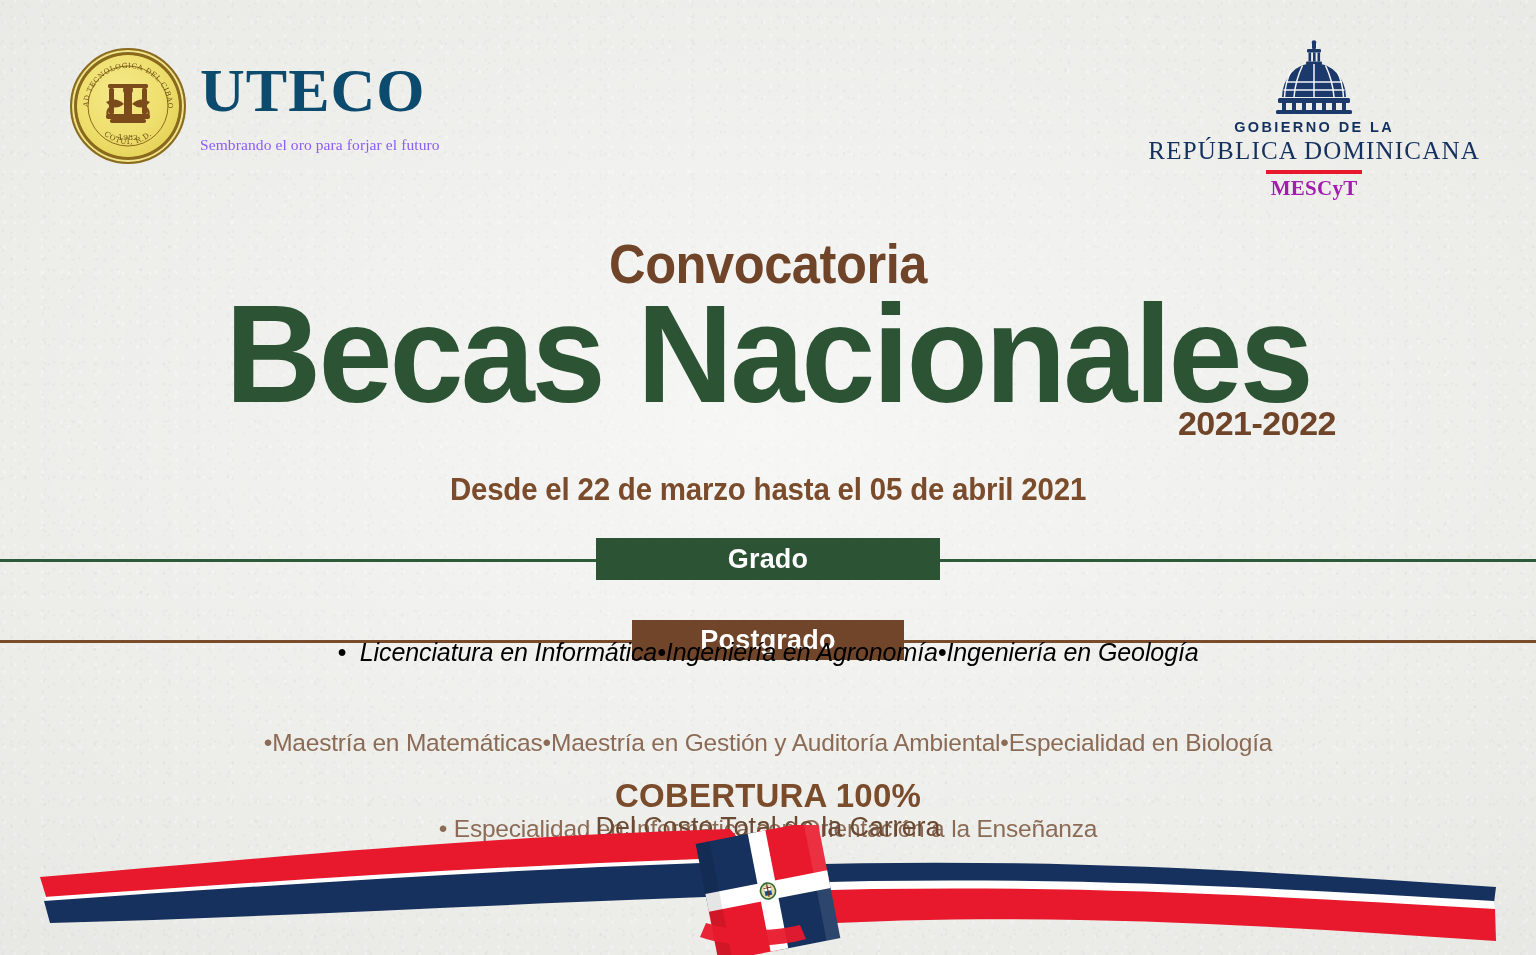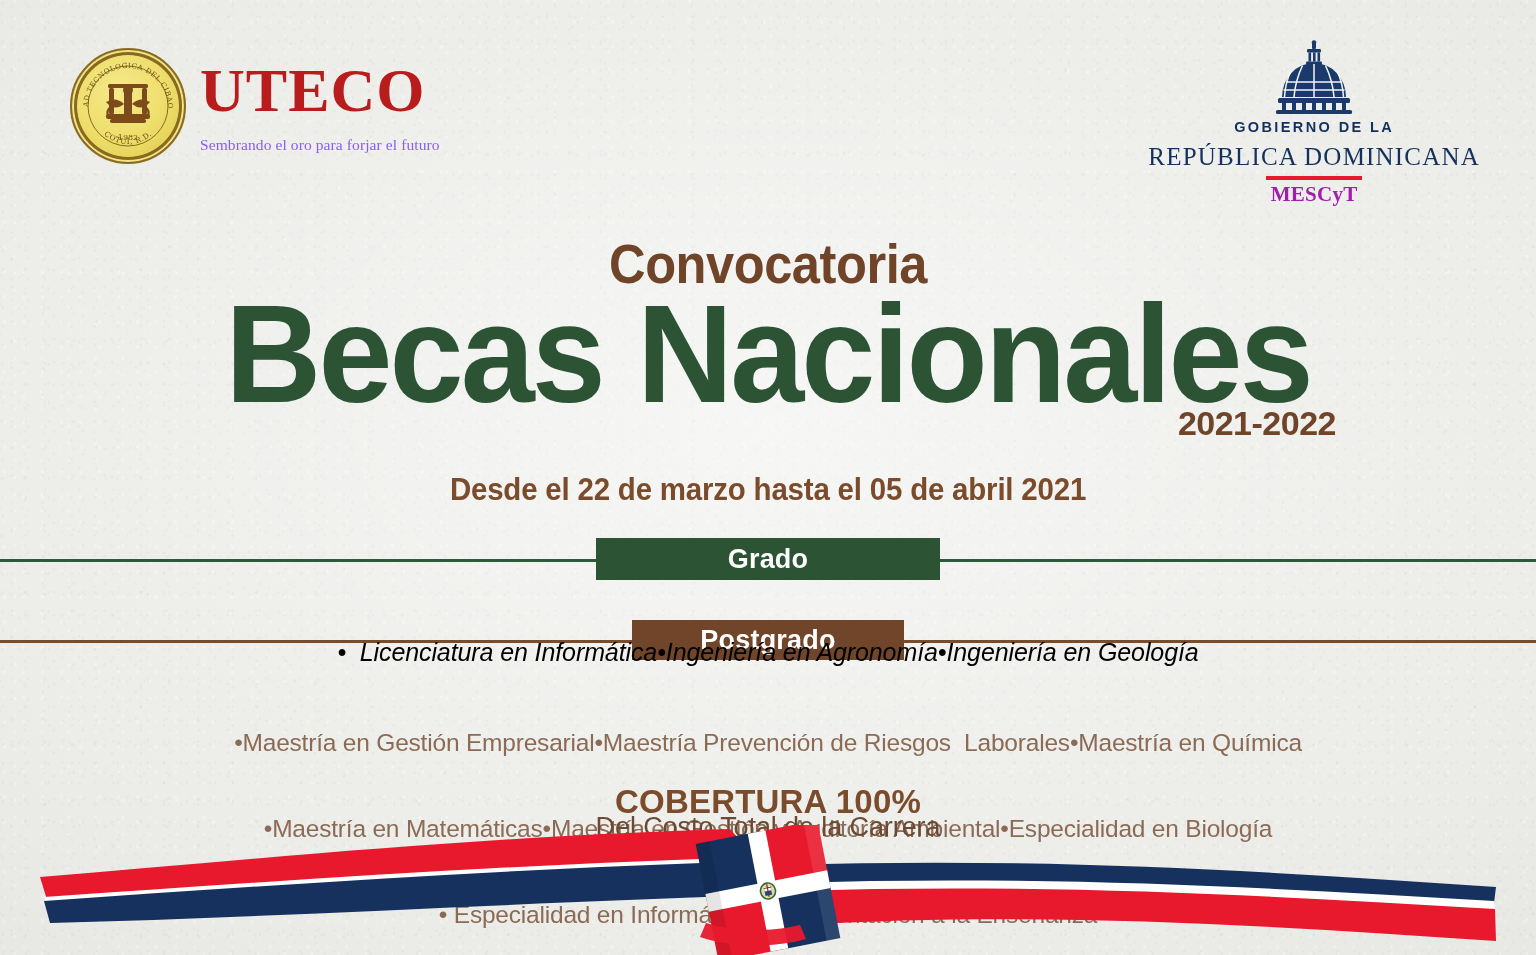--- a/index.html
+++ b/index.html
@@ -52,42 +52,42 @@
     border:2.5px solid #8a6a1d;
     box-shadow:inset 0 0 0 2px #efe48c, inset 0 0 0 5px #8a6a1d;
     display:flex;align-items:center;justify-content:center;
     overflow:hidden;
   }
   .seal svg{display:block;}
   .uteco-text{display:flex;flex-direction:column;line-height:1;}
   .uteco-word{
     font-family:"Liberation Serif", serif;
     font-weight:bold;font-size:62px;letter-spacing:1px;
-    color:#b91c1c;
+    color:#0c4a6e;
   }
   .uteco-tag{
     font-family:"Liberation Serif", serif;
     font-size:15.5px;color:#8b5cf6;margin-top:16px;letter-spacing:.1px;
   }
 
   .gob-block{
     position:absolute;right:56px;top:40px;
     display:flex;flex-direction:column;align-items:center;
     z-index:4;
   }
   .dome{display:block;}
   .gob-line1{
     font-family:"Liberation Sans", sans-serif;
     font-size:14.5px;letter-spacing:2.4px;color:#14315e;
     margin-top:5px;font-weight:bold;
   }
   .gob-line2{
     font-family:"Liberation Serif", serif;
     font-size:25px;letter-spacing:1.2px;color:#14315e;
-    margin-top:8px;
+    margin-top:2px;
   }
   .mescyt-rule{width:96px;height:4px;background:#e8192c;margin:5px 0 2px;}
   .mescyt{
     font-family:"Liberation Serif", serif;
     font-weight:bold;font-size:21px;color:#a21caf;letter-spacing:.3px;
   }
 
   
   .conv{
     position:absolute;top:232px;left:0;right:0;text-align:center;
@@ -147,21 +147,21 @@
   }
   .list.post-list{
     top:672px;font-size:24.5px;color:#8b6b55;line-height:1.17;letter-spacing:-.2px;
   }
   .post-list div{display:block;}
 
   
   .cob{
     position:absolute;top:777px;left:0;right:0;text-align:center;z-index:4;
     font-family:"Liberation Sans", sans-serif;
-    font-weight:bold;font-size:33px;color:#7a4c2c;letter-spacing:.2px;margin-top:6px;
+    font-weight:bold;font-size:33px;color:#7a4c2c;letter-spacing:.2px;
   }
   .cob-sub{
     position:absolute;top:812px;left:0;right:0;text-align:center;z-index:4;
     font-family:"Liberation Sans", sans-serif;
     font-size:27px;color:#6b4a33;letter-spacing:-.1px;
   }
 
   
   .ribbon{
     position:absolute;left:0;bottom:0;width:1536px;height:130px;z-index:5;
@@ -265,21 +265,20 @@
   </div>
   <div class="list grado-list">
     <div>•  Licenciatura en Informática•Ingeniería en Agronomía•Ingeniería en Geología</div>
   </div>
 
   <div class="rule brown"></div>
   <div class="band postgrado">
     <span>Postgrado</span>
   </div>
   <div class="list post-list">
-    <div>•Maestría en Gestión Empresarial•Maestría Prevención de Riesgos  Laborales•Maestría en Química</div>
     <div>•Maestría en Matemáticas•Maestría en Gestión y Auditoría Ambiental•Especialidad en Biología</div>
     <div>• Especialidad en Informática con Orientación a la Enseñanza</div>
   </div>
 
   <div class="cob">COBERTURA 100%</div>
   <div class="cob-sub">Del Costo Total de la Carrera</div>
 
   <svg class="ribbon" viewBox="0 0 1536 130" preserveAspectRatio="none" aria-hidden="true">
 
     <path d="M40 52 C 260 34 470 12 730 4 L 760 38 C 500 46 280 62 48 78 Z" fill="#e8192c"></path>

